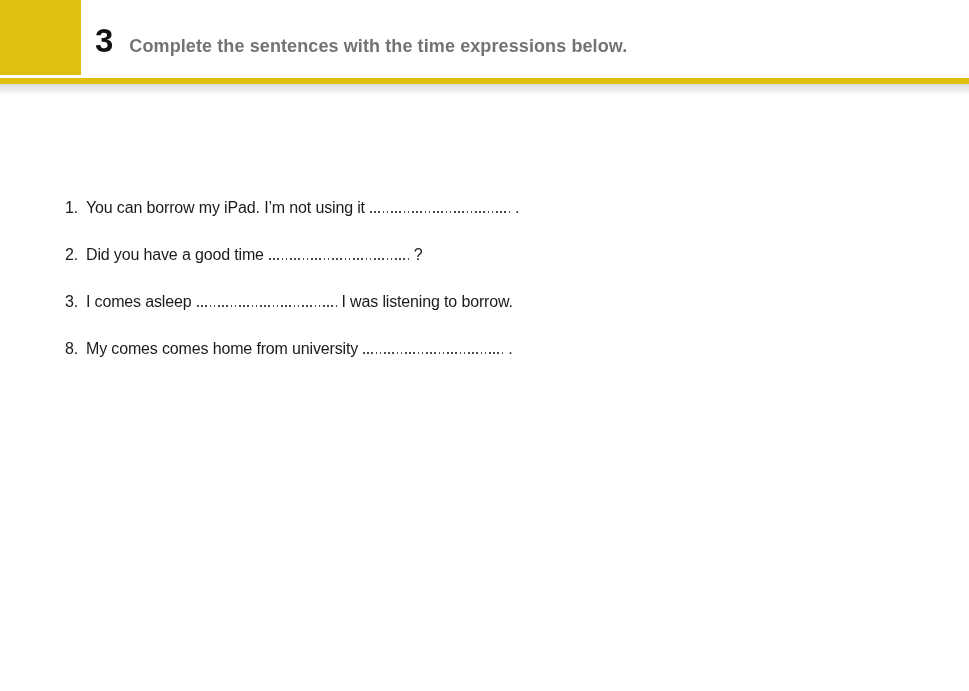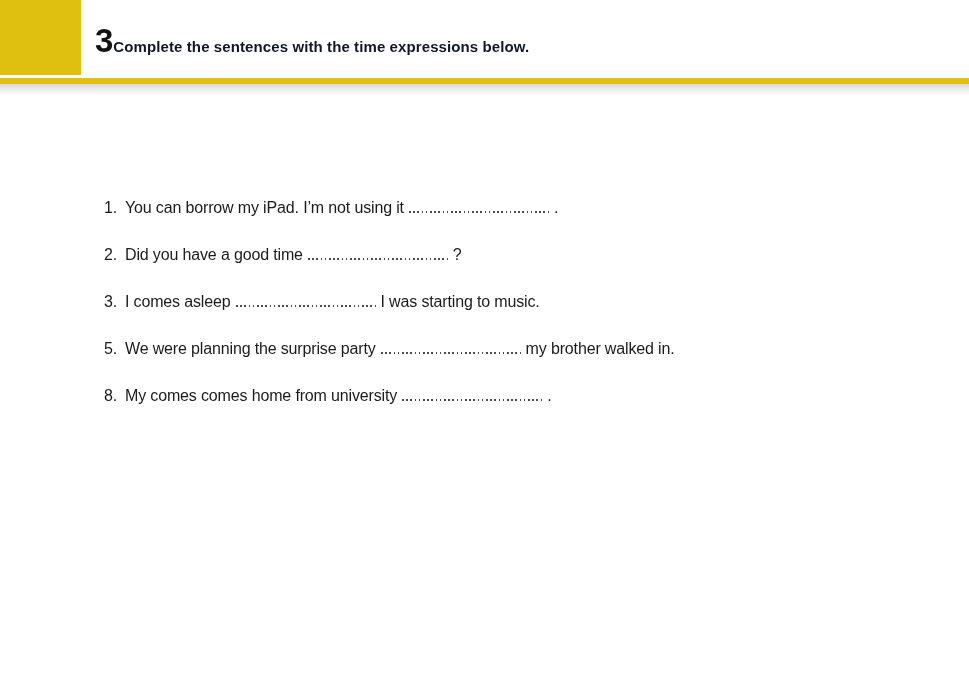--- a/index.html
+++ b/index.html
@@ -23,38 +23,38 @@
     position: absolute; left: 95px; top: 0;
     height: 75px;
     display: flex; align-items: baseline;
     padding-top: 24px;
   }
   .ex-num {
     font-size: 33px; font-weight: 700; color: #111;
     line-height: 1;
   }
   .instruction {
-    margin-left: 0;
-    font-size: 15px; font-weight: 600; color: #0f172a;
+    margin-left: 16px;
+    font-size: 18px; font-weight: 600; color: #737373;
     letter-spacing: 0.1px;
     line-height: 1;
   }
   .header-rule {
     position: absolute; left: 0; top: 78px;
     width: 969px; height: 6px;
     background: #dfc011;
   }
   .header-rule-shadow {
     position: absolute; left: 0; top: 84px;
     width: 969px; height: 12px;
     background: linear-gradient(to bottom, rgba(0,0,0,0.14), rgba(0,0,0,0));
   }
 
   
-  .content { margin: 88px 0 0 104px; }
+  .content { margin: 88px 0 0 65px; }
   .sentence-list { list-style: none; }
   .sentence {
     line-height: 47px;
     font-size: 16px;
     letter-spacing: -0.15px;
     white-space: nowrap;
   }
   .num {
     display: inline-block; width: 21px;
     color: #1b1b1b;
@@ -85,27 +85,24 @@
   <ol class="sentence-list" id="sentence-list">
   <li class="sentence">
     <span class="num">1.</span><span class="before">You can borrow my iPad. I’m not using it</span><span class="blank"></span><span class="after">.</span>
   </li>
 
   <li class="sentence">
     <span class="num">2.</span><span class="before">Did you have a good time</span><span class="blank"></span><span class="after">?</span>
   </li>
 
   <li class="sentence">
-    <span class="num">3.</span><span class="before">I comes asleep</span><span class="blank"></span><span class="after">I was starting to music.</span>
+    <span class="num">3.</span><span class="before">I comes asleep</span><span class="blank"></span><span class="after">I was listening to borrow.</span>
   </li>
 
 
-  <li class="sentence">
-    <span class="num">5.</span><span class="before">We were planning the surprise party</span><span class="blank"></span><span class="after">my brother walked in.</span>
-  </li>
 
 
 
   <li class="sentence">
     <span class="num">8.</span><span class="before">My comes comes home from university</span><span class="blank"></span><span class="after">.</span>
   </li>
 </ol>
 </div>
 
 </body></html>

